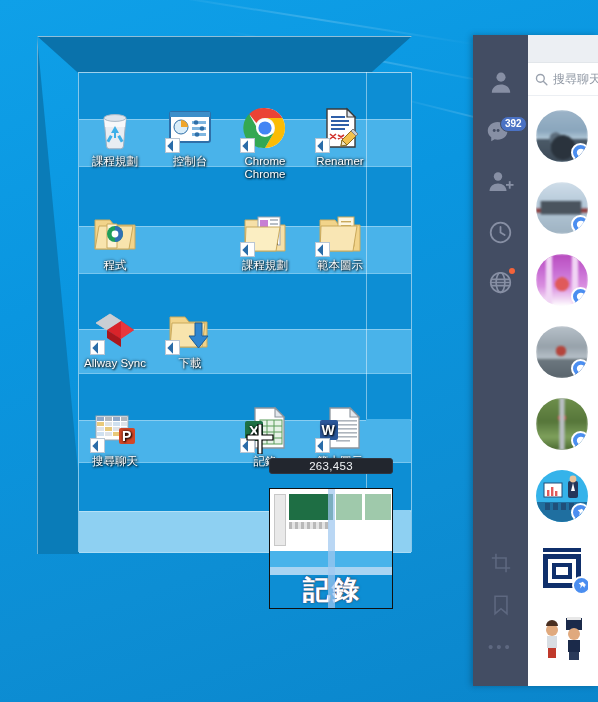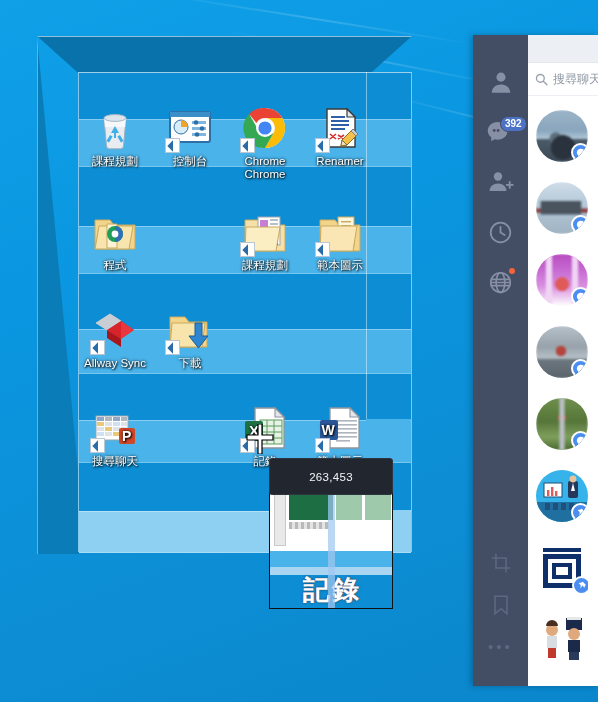--- a/index.html
+++ b/index.html
@@ -101,21 +101,21 @@
     border-left:8px solid #2a6ca8;
     border-bottom:8px solid transparent;
     transform: rotate(-45deg);
   }
   .icon .lbl { display:block; }
 
   
   #tooltip {
     position: absolute;
     left: 269px; top: 458px;
-    width: 124px; height: 37px;
+    width: 124px; height: 16px;
     background: #22262e;
     border: 1px solid #2f3540;
     border-radius: 3px;
     color: #f2f4f7;
     font-size: 11.5px;
     display: flex; align-items: center; justify-content: center;
     letter-spacing: .3px;
     z-index: 40;
   }
 

